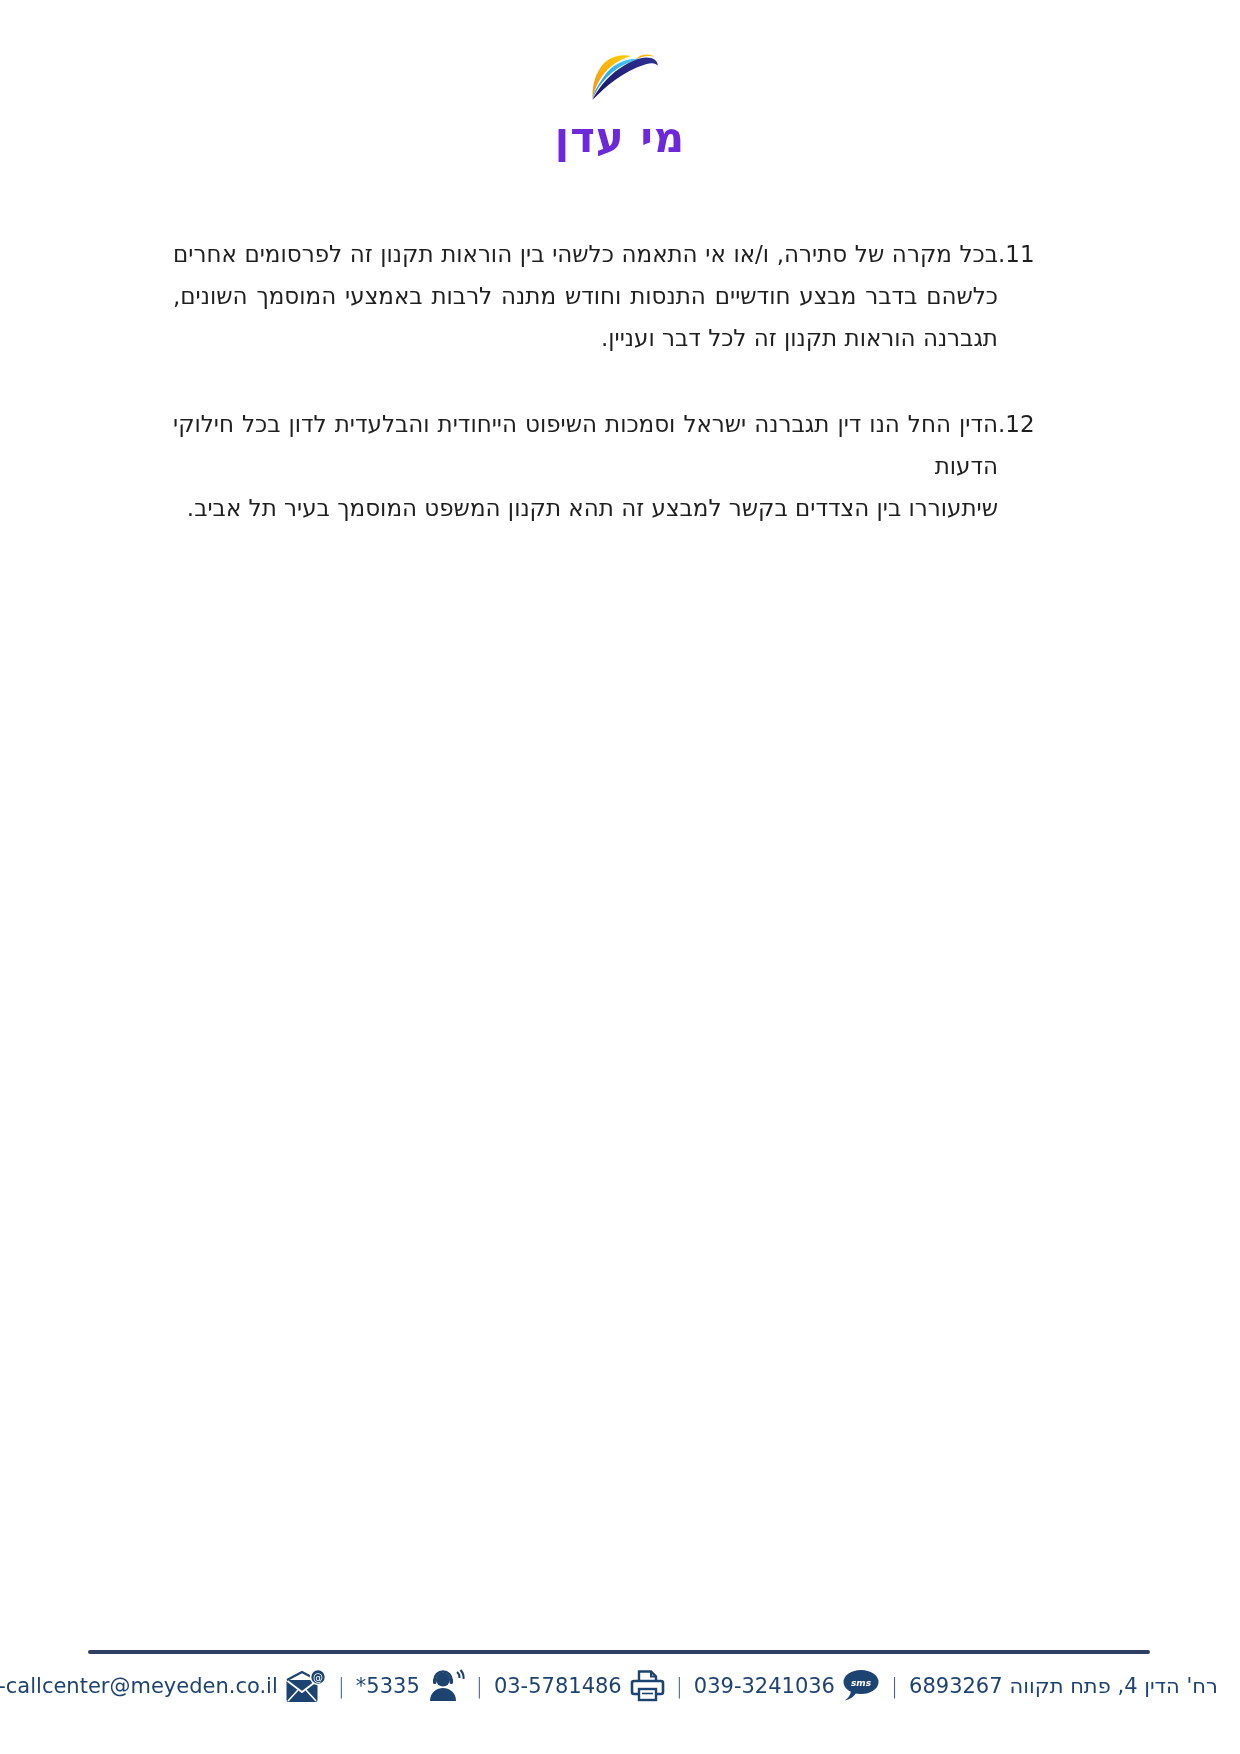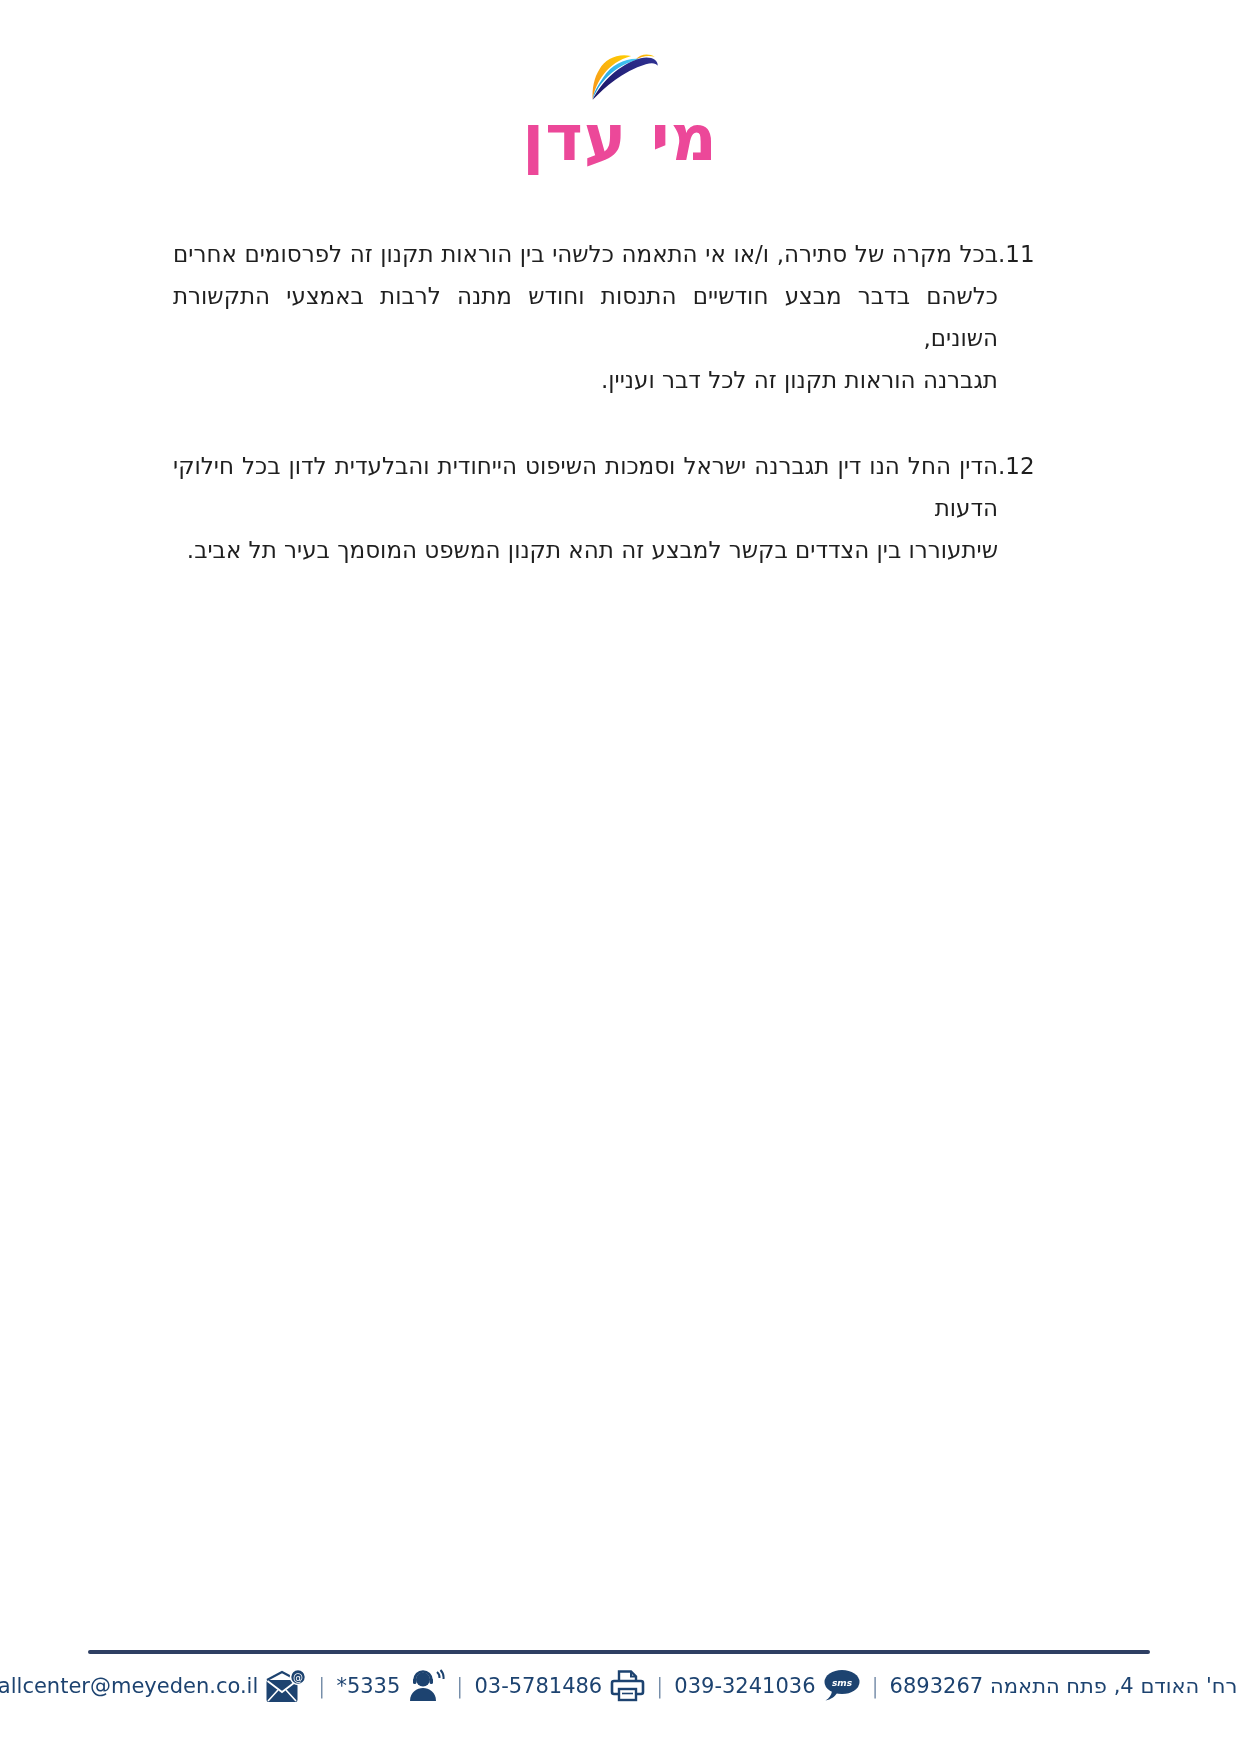--- a/index.html
+++ b/index.html
@@ -12,22 +12,22 @@
   }
 
   
   .logo{
     position:absolute;top:50px;left:0;right:0;
     display:flex;flex-direction:column;align-items:center;
   }
   .logo .swoosh{width:96px;height:58px;display:block;}
   .logo-text{
     margin-top:2px;
-    font-size:64px;line-height:56px;font-weight:bold;
-    color:#ec4899;letter-spacing:1px;
+    font-size:42px;line-height:56px;font-weight:bold;
+    color:#6d28d9;letter-spacing:1px;
     direction:rtl;
   }
 
   
   .content{
     position:absolute;top:233px;right:165px;left:133px;
     direction:rtl;
     color:#1f1f1f;
     font-size:23px;line-height:42px;
   }
@@ -87,41 +87,41 @@
     </svg>
     <div class="logo-text">מי עדן</div>
   </header>
 
   <main class="content">
 
     <section class="clause">
       <span class="num">11.</span>
       <div class="lines">
         <div class="line">בכל מקרה של סתירה, ו/או אי התאמה כלשהי בין הוראות תקנון זה לפרסומים אחרים</div>
-        <div class="line">כלשהם בדבר מבצע חודשיים התנסות וחודש מתנה לרבות באמצעי התקשורת השונים,</div>
+        <div class="line">כלשהם בדבר מבצע חודשיים התנסות וחודש מתנה לרבות באמצעי המוסמך השונים,</div>
         <div class="line end">תגברנה הוראות תקנון זה לכל דבר ועניין.</div>
       </div>
     </section>
 
     <section class="clause">
       <span class="num">12.</span>
       <div class="lines">
         <div class="line">הדין החל הנו דין תגברנה ישראל וסמכות השיפוט הייחודית והבלעדית לדון בכל חילוקי הדעות</div>
         <div class="line end">שיתעוררו בין הצדדים בקשר למבצע זה תהא תקנון המשפט המוסמך בעיר תל אביב.</div>
       </div>
     </section>
 
   </main>
 
   <div class="footer-rule" style="background:#2e3f63;"></div>
 
   <footer class="contacts">
 
     <span class="grp">
-      <span>רח' האודם 4, פתח התאמה</span>
+      <span>רח' הדין 4, פתח תקווה</span>
       <span class="ltr">6893267</span>
     </span>
 
     <span class="sep">|</span>
 
     <span class="grp">
       <svg class="icon" width="38" height="34" viewBox="0 0 38 34" aria-hidden="true">
         <ellipse cx="19" cy="13" rx="17.5" ry="12" fill="#1d4370"></ellipse>
         <path d="M9,22 C8.5,26 6,29.5 2.5,31.5 C8,30.5 12,27.5 14,24 Z" fill="#1d4370"></path>
         <text x="19" y="17" text-anchor="middle" font-size="9" font-style="italic" font-weight="bold" fill="#ffffff" font-family="DejaVu Sans, sans-serif">sms</text>

